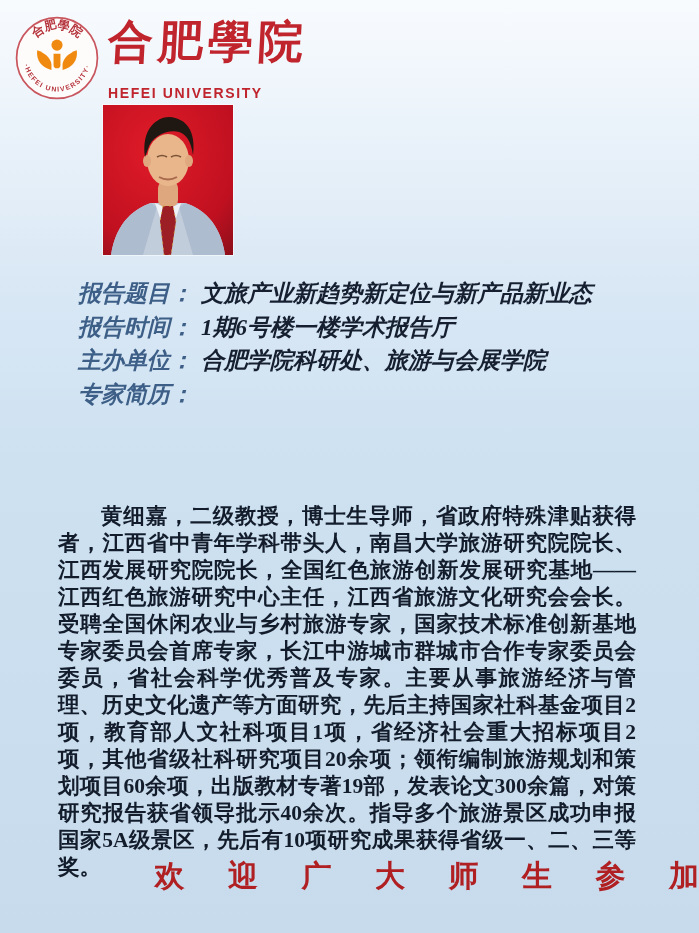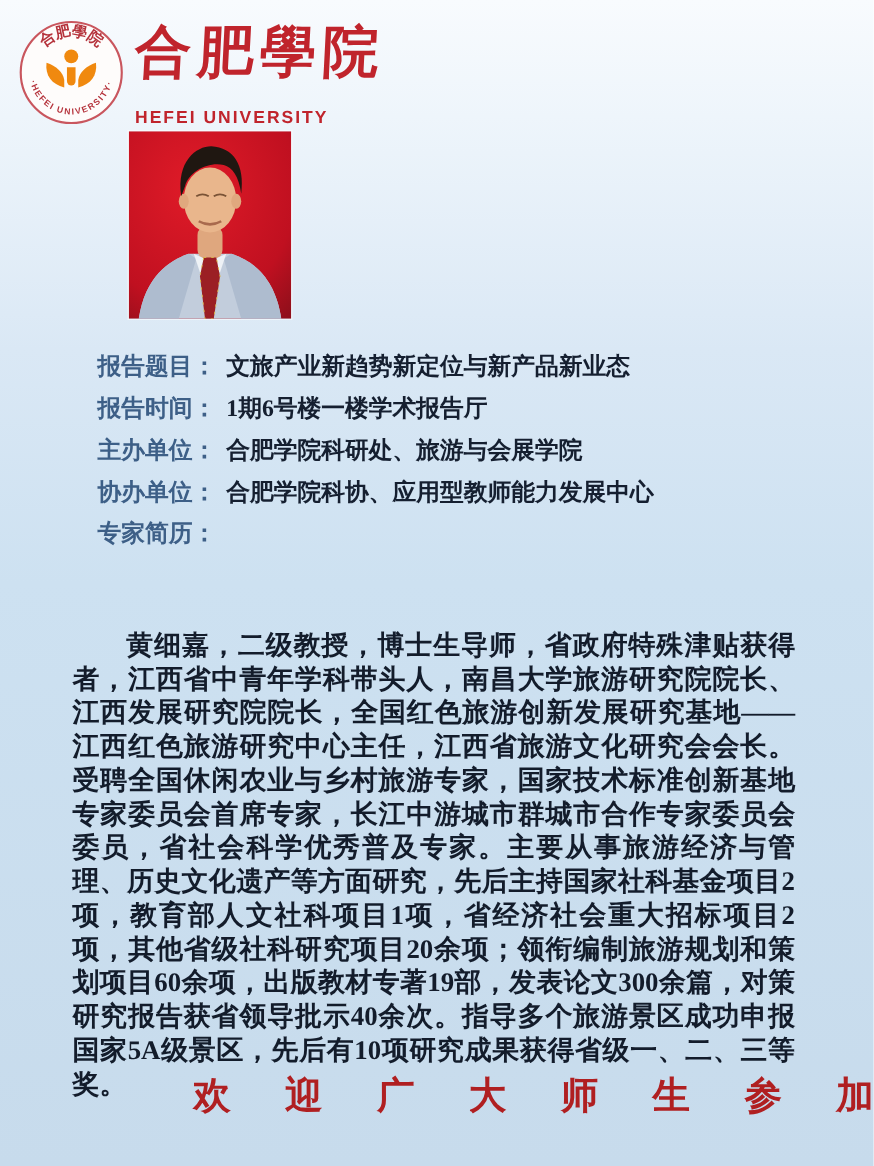--- a/index.html
+++ b/index.html
@@ -24,21 +24,21 @@
   }
   
   .photo { position: absolute; left: 103px; top: 105px; width: 130px; height: 150px; box-shadow: 0 0 0 1px rgba(255,255,255,.5); }
   .lecture-title {
     position: absolute; left: 248px; top: 152px;
     font-size: 37px; font-weight: 700; color: #2d4e7c;
     letter-spacing: 1px; white-space: nowrap;
   }
   
   .info { position: absolute; left: 78px; top: 277px; width: 600px; }
-  .row { font-size: 19px; line-height: 33.5px; font-weight: 700; white-space: nowrap; }
+  .row { font-size: 23px; line-height: 33.5px; font-weight: 700; white-space: nowrap; font-style: italic; }
   .row-label { color: #3d5f87; }
   .row-value { color: #151f30; margin-left: 8px; }
   
   .bio {
     position: absolute; left: 58px; top: 503px; width: 578px;
     font-size: 21.5px; line-height: 27px; font-weight: 600;
     color: #131c2b; text-align: justify; text-indent: 2em;
   }
   
   .welcome {
@@ -116,23 +116,20 @@
     <div class="row">
       <span class="row-label">报告题目：</span><span class="row-value">文旅产业新趋势新定位与新产品新业态</span>
     </div>
     <div class="row">
       <span class="row-label">报告时间：</span><span class="row-value">1期6号楼一楼学术报告厅</span>
     </div>
     <div class="row">
       <span class="row-label">主办单位：</span><span class="row-value">合肥学院科研处、旅游与会展学院</span>
     </div>
     <div class="row">
-      <span class="row-label">协办单位：</span><span class="row-value">合肥学院科协、应用型教师能力发展中心</span>
-    </div>
-    <div class="row">
       <span class="row-label">专家简历：</span><span class="row-value"></span>
     </div>
   </div>
 
   <div class="bio">黄细嘉，二级教授，博士生导师，省政府特殊津贴获得者，江西省中青年学科带头人，南昌大学旅游研究院院长、江西发展研究院院长，全国红色旅游创新发展研究基地——江西红色旅游研究中心主任，江西省旅游文化研究会会长。受聘全国休闲农业与乡村旅游专家，国家技术标准创新基地专家委员会首席专家，长江中游城市群城市合作专家委员会委员，省社会科学优秀普及专家。主要从事旅游经济与管理、历史文化遗产等方面研究，先后主持国家社科基金项目2项，教育部人文社科项目1项，省经济社会重大招标项目2项，其他省级社科研究项目20余项；领衔编制旅游规划和策划项目60余项，出版教材专著19部，发表论文300余篇，对策研究报告获省领导批示40余次。指导多个旅游景区成功申报国家5A级景区，先后有10项研究成果获得省级一、二、三等奖。</div>
 
   <div class="welcome">
     <span>欢迎广大师生参加</span>
   </div>
 

